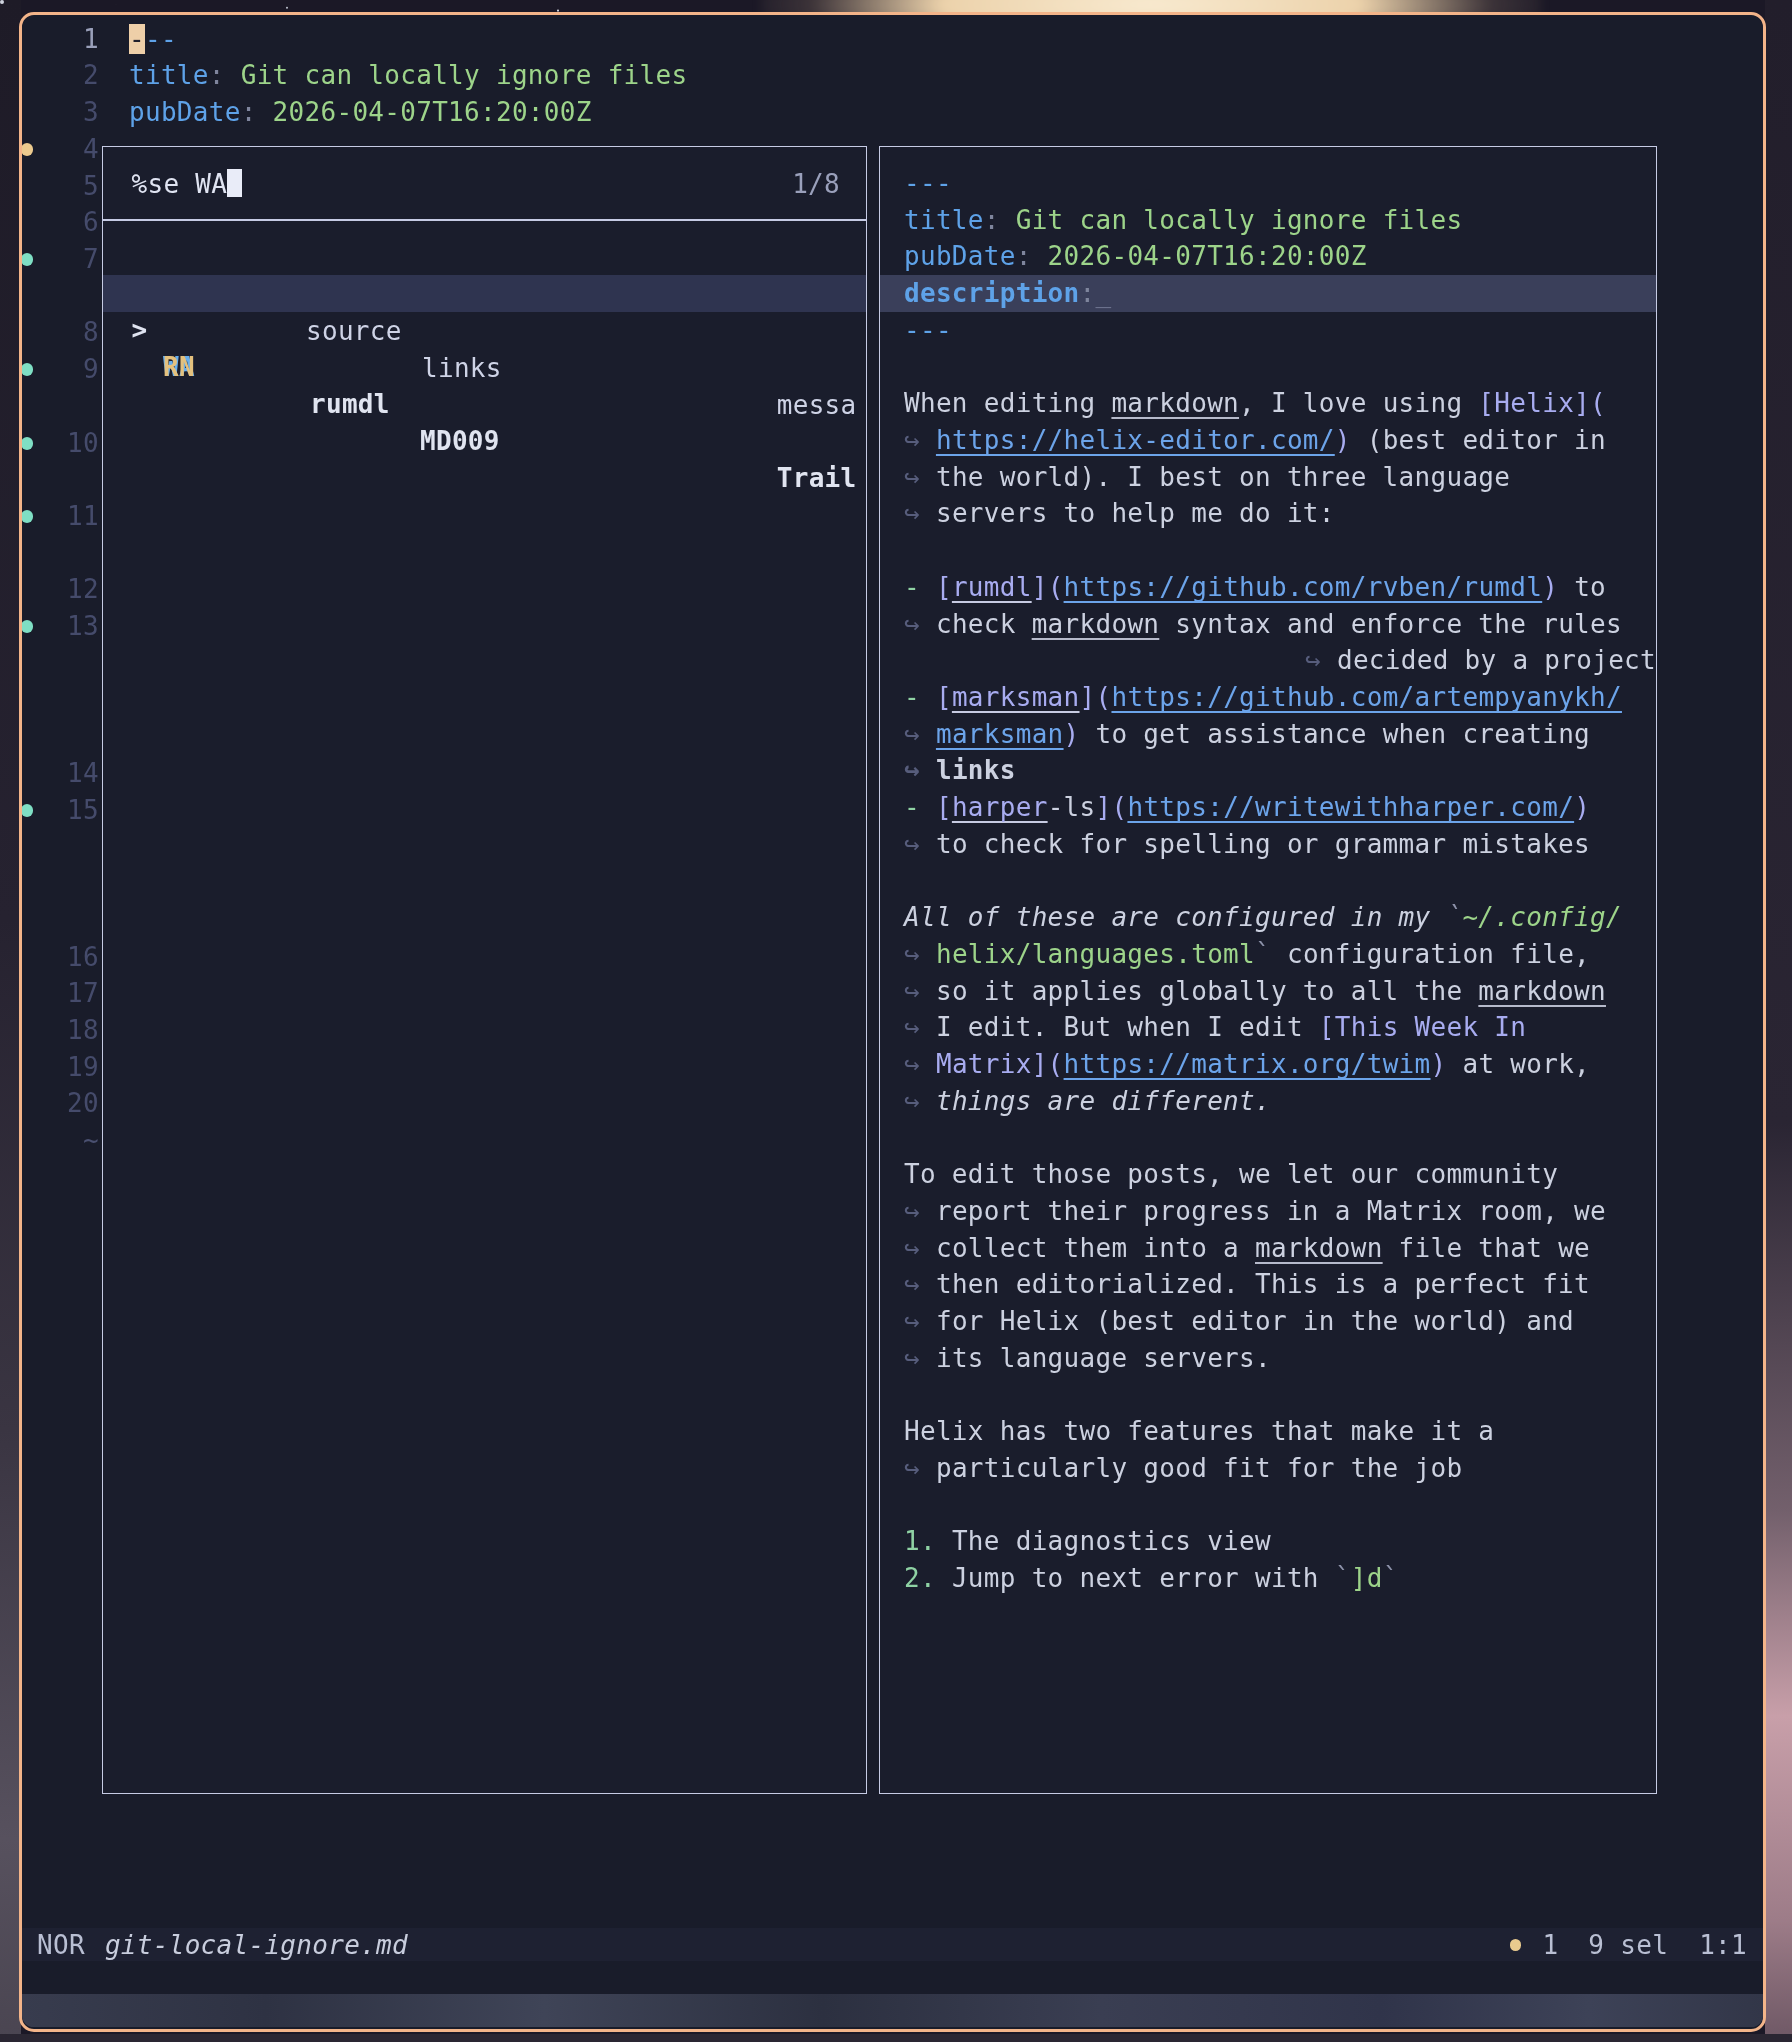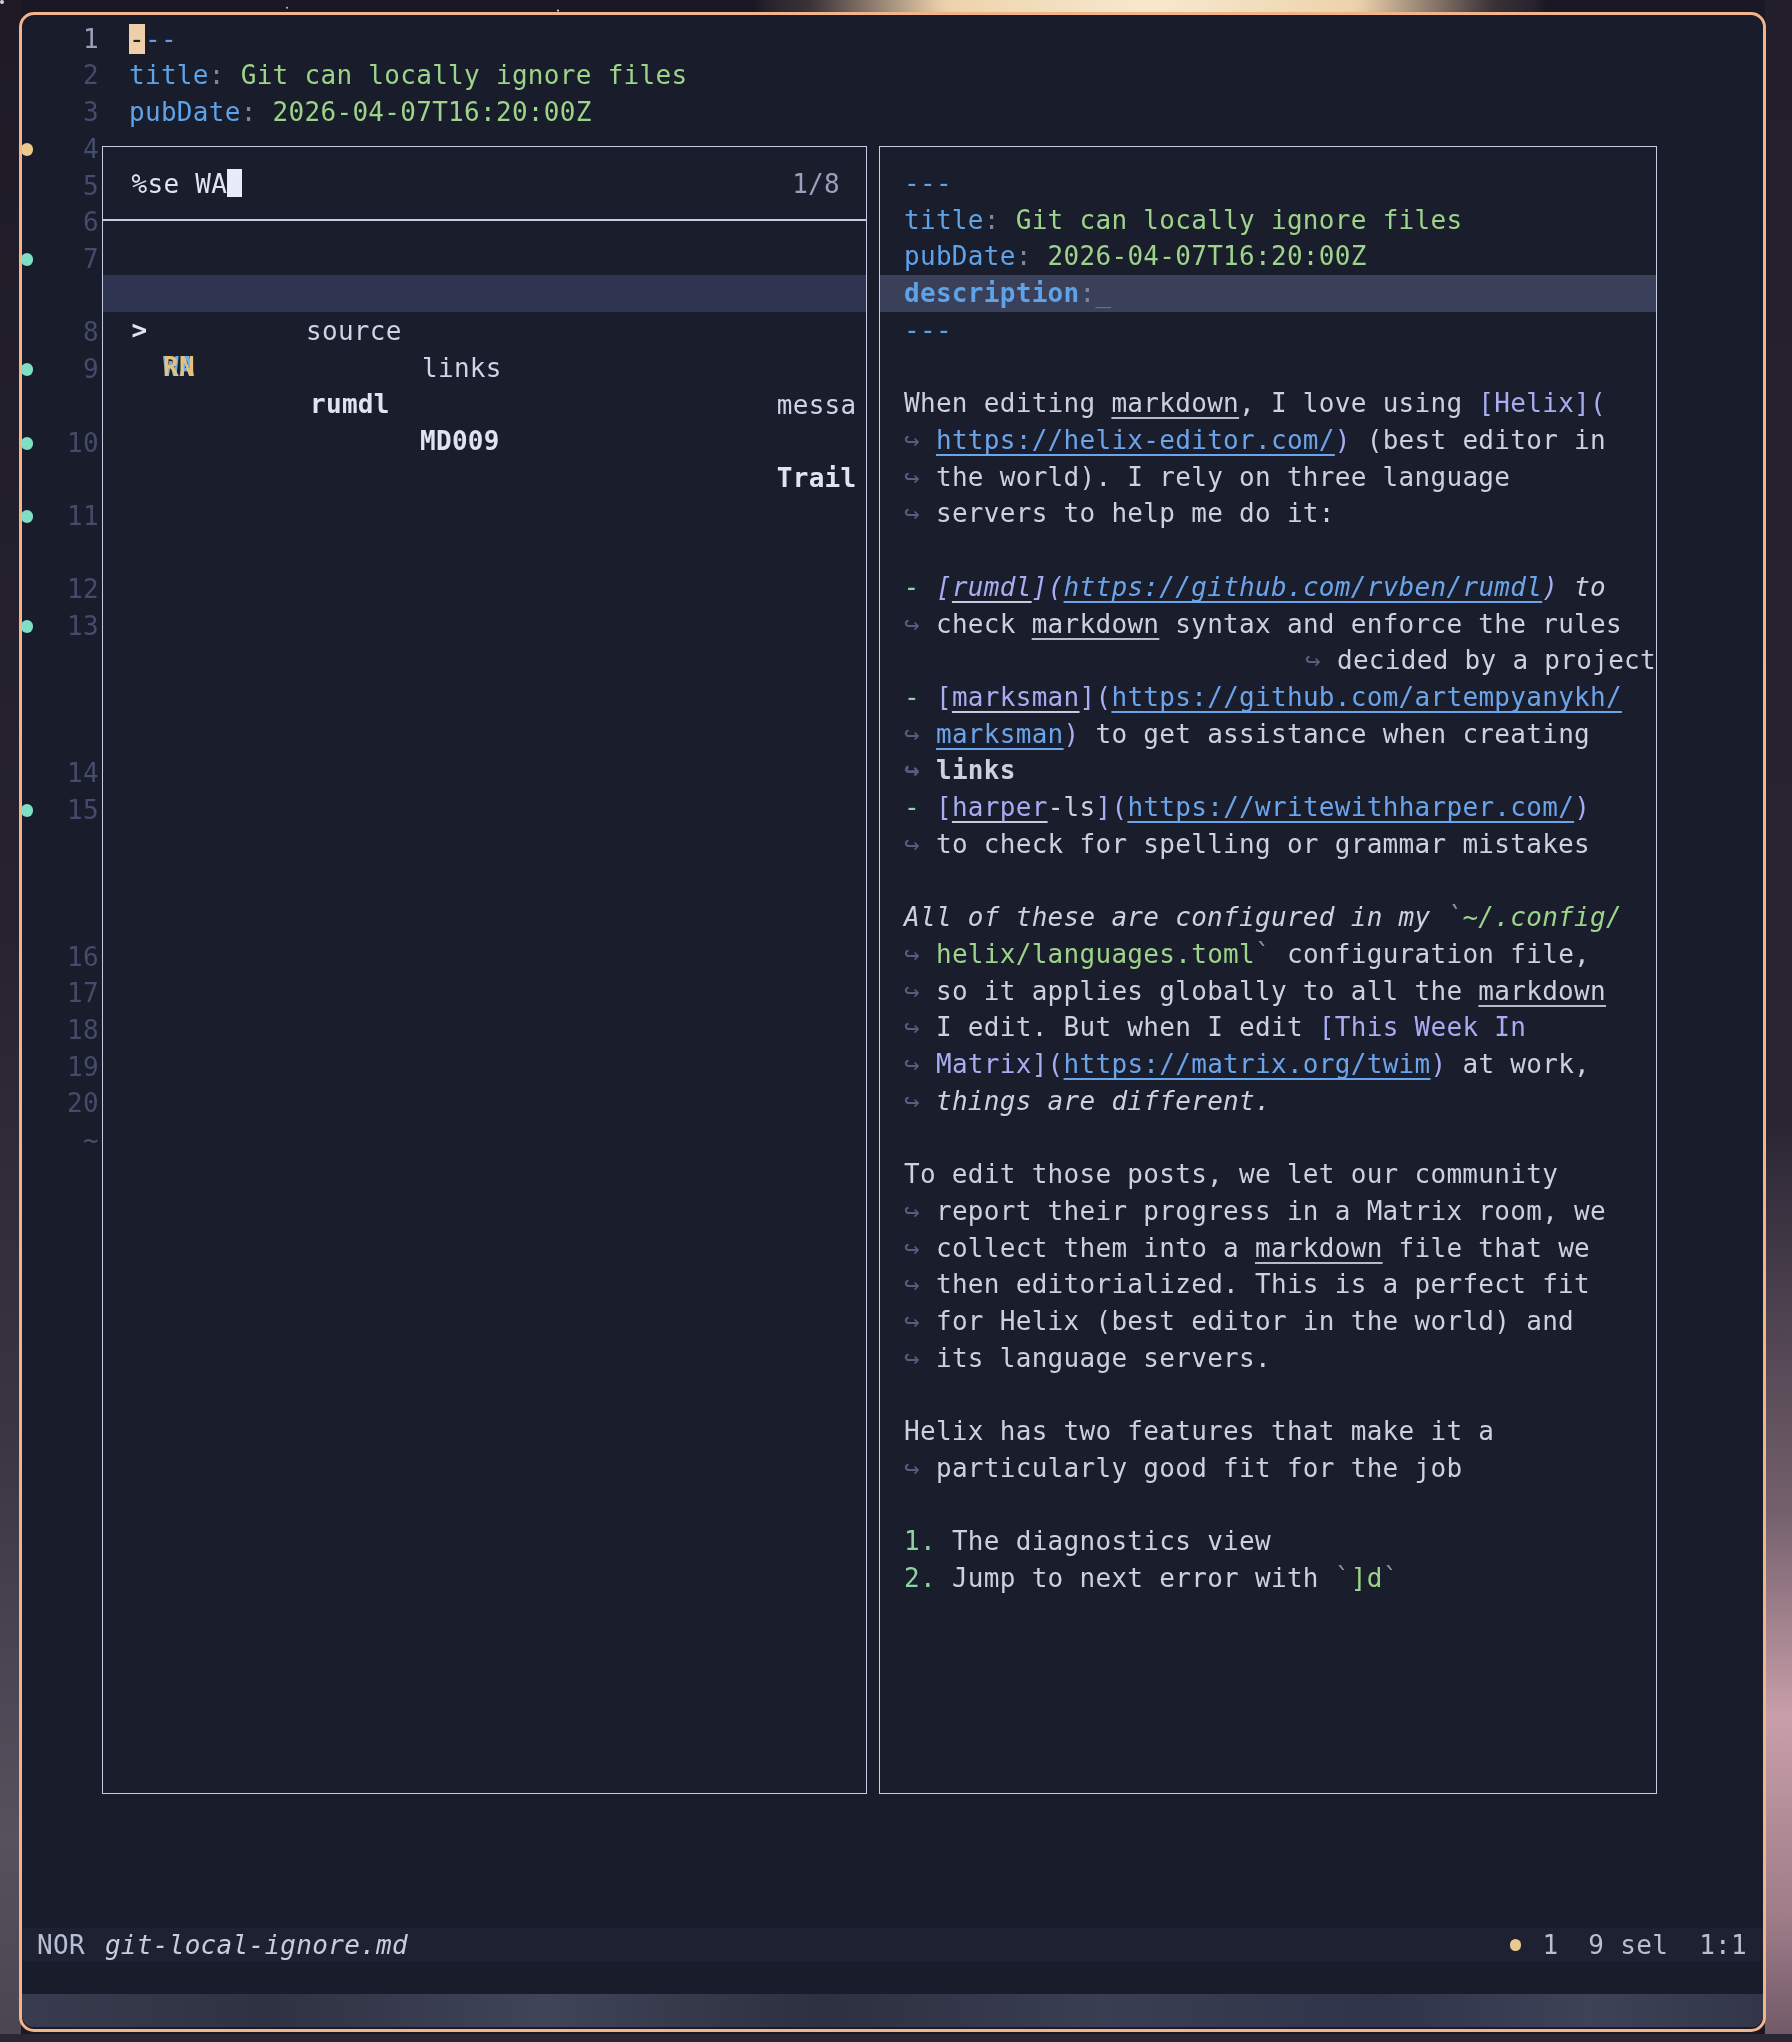--- a/index.html
+++ b/index.html
@@ -129,24 +129,24 @@
   <div class="box preview">
     <div class="pcontent" id="pcontent">
         <div class="pline mono" style="top: 18px;"><span class="seg-b">---</span></div>
         <div class="pline mono" style="top: 55px;"><span class="seg-b">title</span><span class="seg-gr">:</span><span class="seg-g"> Git can locally ignore files</span></div>
         <div class="pline mono" style="top: 91px;"><span class="seg-b">pubDate</span><span class="seg-gr">:</span><span class="seg-g"> 2026-04-07T16:20:00Z</span></div>
         <div class="pline mono hl" style="top: 128px;"><span class="seg-bb">description</span><span class="seg-gr">:</span><span class="seg-tr">_</span></div>
         <div class="pline mono" style="top: 165px;"><span class="seg-b">---</span></div>
         <div class="pline mono" style="top: 202px;"></div>
         <div class="pline mono" style="top: 238px;"><span class="seg-w">When editing </span><span class="seg-u">markdown</span><span class="seg-w">, I love using </span><span class="seg-lv">[</span><span class="seg-lv">Helix</span><span class="seg-lv">](</span></div>
         <div class="pline mono" style="top: 275px;"><span class="seg-ar">↪ </span><span class="seg-url">https://helix-editor.com/</span><span class="seg-lv">)</span><span class="seg-w"> (best editor in</span></div>
-        <div class="pline mono" style="top: 312px;"><span class="seg-ar">↪ </span><span class="seg-w">the world). I rely on three language</span></div>
+        <div class="pline mono" style="top: 312px;"><span class="seg-ar">↪ </span><span class="seg-w">the world). I best on three language</span></div>
         <div class="pline mono" style="top: 348px;"><span class="seg-ar">↪ </span><span class="seg-w">servers to help me do it:</span></div>
         <div class="pline mono" style="top: 385px;"></div>
-        <div class="pline mono" style="top: 422px; font-style: italic;"><span class="seg-bl">- </span><span class="seg-lv">[</span><span class="seg-lvu">rumdl</span><span class="seg-lv">](</span><span class="seg-url">https://github.com/rvben/rumdl</span><span class="seg-lv">)</span><span class="seg-w"> to</span></div>
+        <div class="pline mono" style="top: 422px;"><span class="seg-bl">- </span><span class="seg-lv">[</span><span class="seg-lvu">rumdl</span><span class="seg-lv">](</span><span class="seg-url">https://github.com/rvben/rumdl</span><span class="seg-lv">)</span><span class="seg-w"> to</span></div>
         <div class="pline mono" style="top: 459px;"><span class="seg-ar">↪ </span><span class="seg-w">check </span><span class="seg-u">markdown</span><span class="seg-w"> syntax and enforce the rules</span></div>
         <div class="pline mono" style="top: 495px; text-align: right;"><span class="seg-ar">↪ </span><span class="seg-w">decided by a project</span></div>
         <div class="pline mono" style="top: 532px;"><span class="seg-bl">- </span><span class="seg-lv">[</span><span class="seg-lvu">marksman</span><span class="seg-lv">](</span><span class="seg-url">https://github.com/artempyanykh/</span></div>
         <div class="pline mono" style="top: 569px;"><span class="seg-ar">↪ </span><span class="seg-url">marksman</span><span class="seg-lv">)</span><span class="seg-w"> to get assistance when creating</span></div>
         <div class="pline mono" style="top: 605px; font-weight: bold;"><span class="seg-ar">↪ </span><span class="seg-w">links</span></div>
         <div class="pline mono" style="top: 642px;"><span class="seg-bl">- </span><span class="seg-lv">[</span><span class="seg-lvu">harper</span><span class="seg-w">-ls</span><span class="seg-lv">](</span><span class="seg-url">https://writewithharper.com/</span><span class="seg-lv">)</span></div>
         <div class="pline mono" style="top: 679px;"><span class="seg-ar">↪ </span><span class="seg-w">to check for spelling or grammar mistakes</span></div>
         <div class="pline mono" style="top: 716px;"></div>
         <div class="pline mono" style="top: 752px; font-style: italic;"><span class="seg-w">All of these are configured in my </span><span class="seg-cm">`</span><span class="seg-g">~/.config/</span></div>
         <div class="pline mono" style="top: 789px;"><span class="seg-ar">↪ </span><span class="seg-g">helix/languages.toml</span><span class="seg-cm">`</span><span class="seg-w"> configuration file,</span></div>

